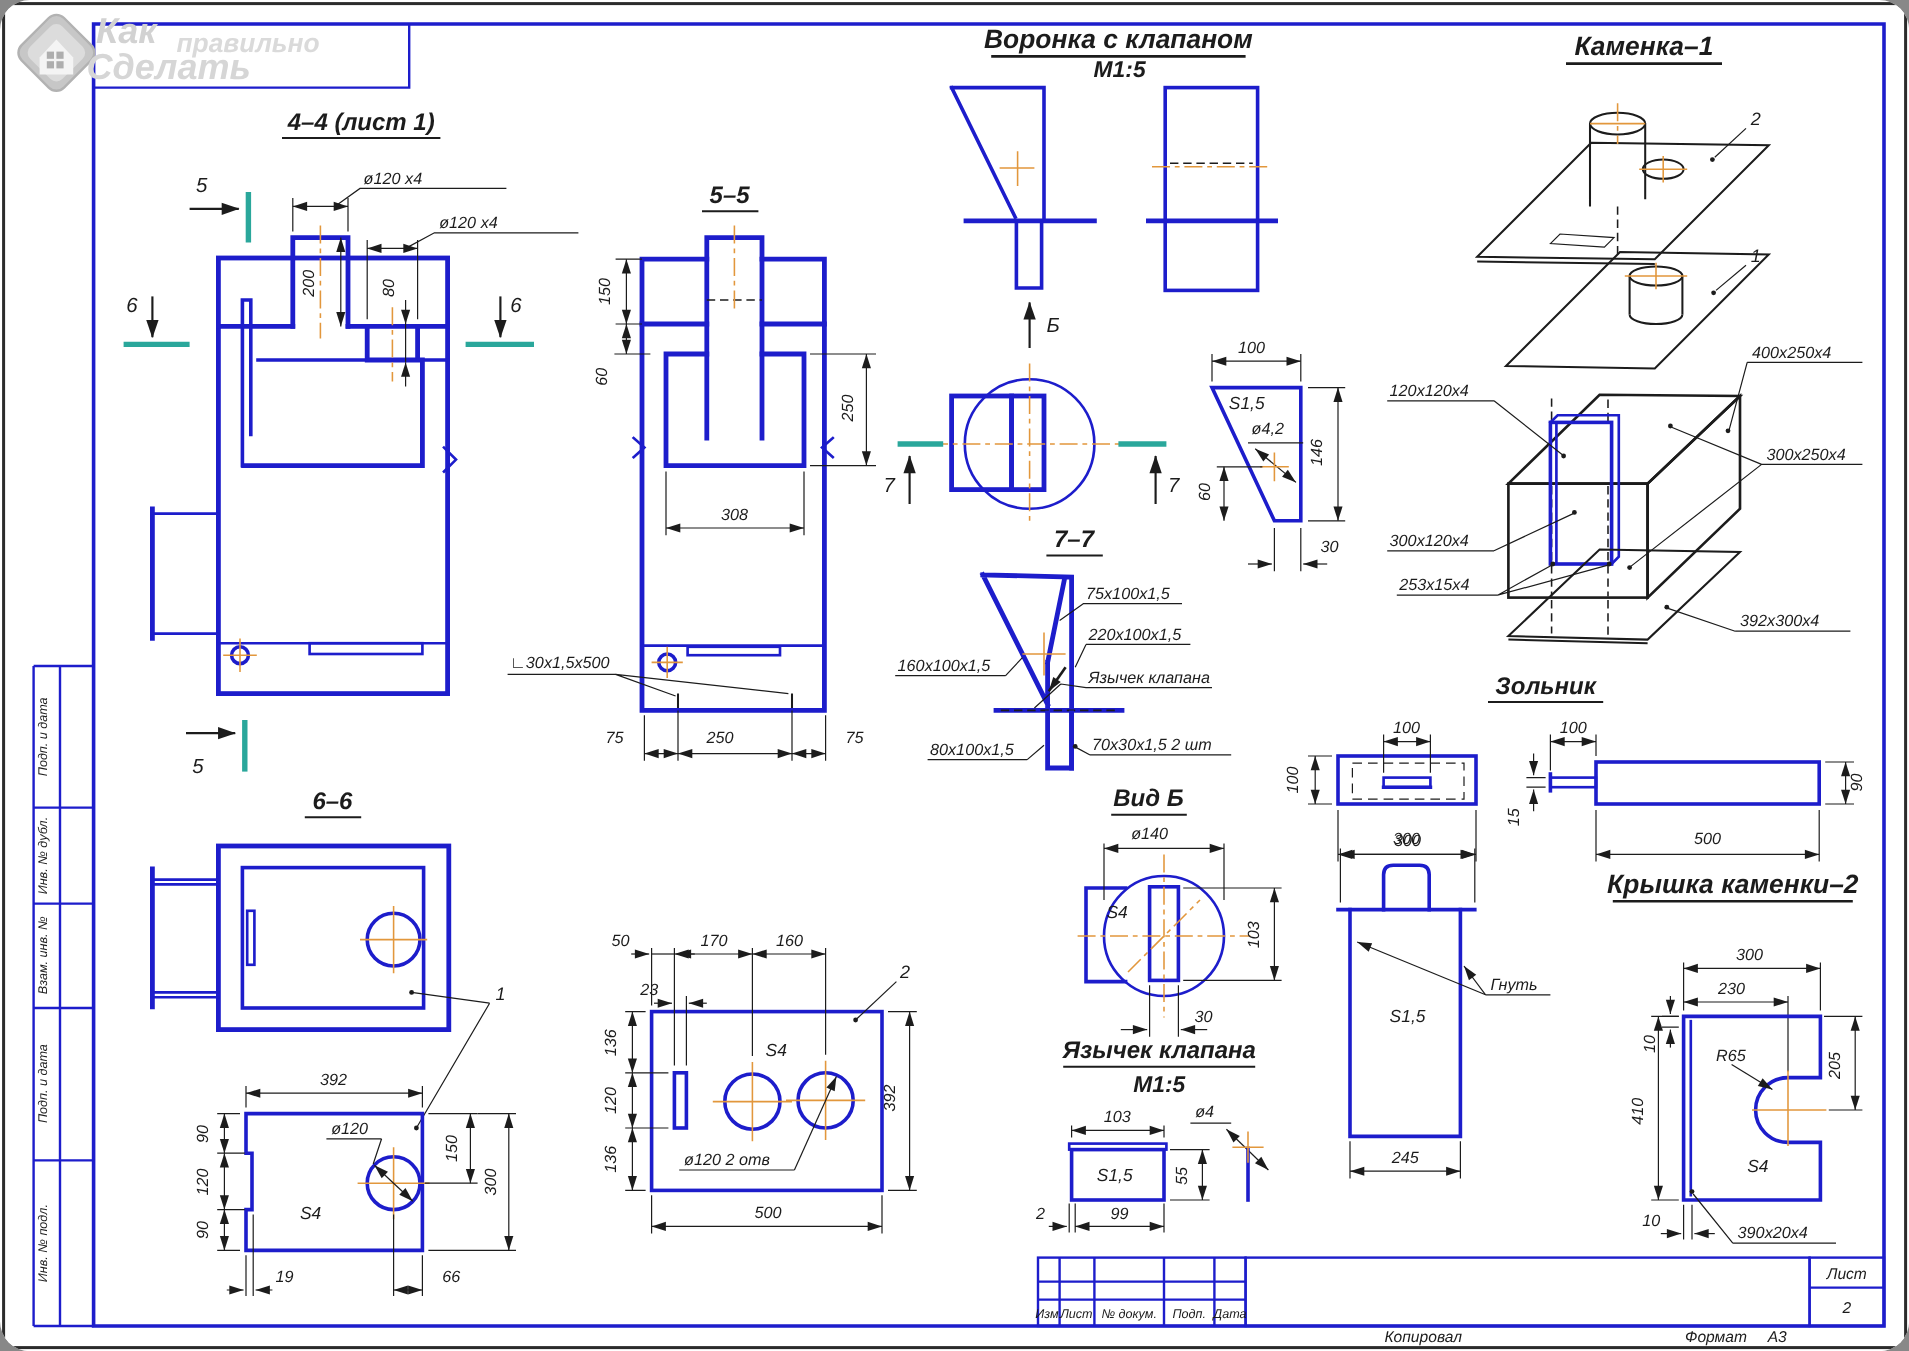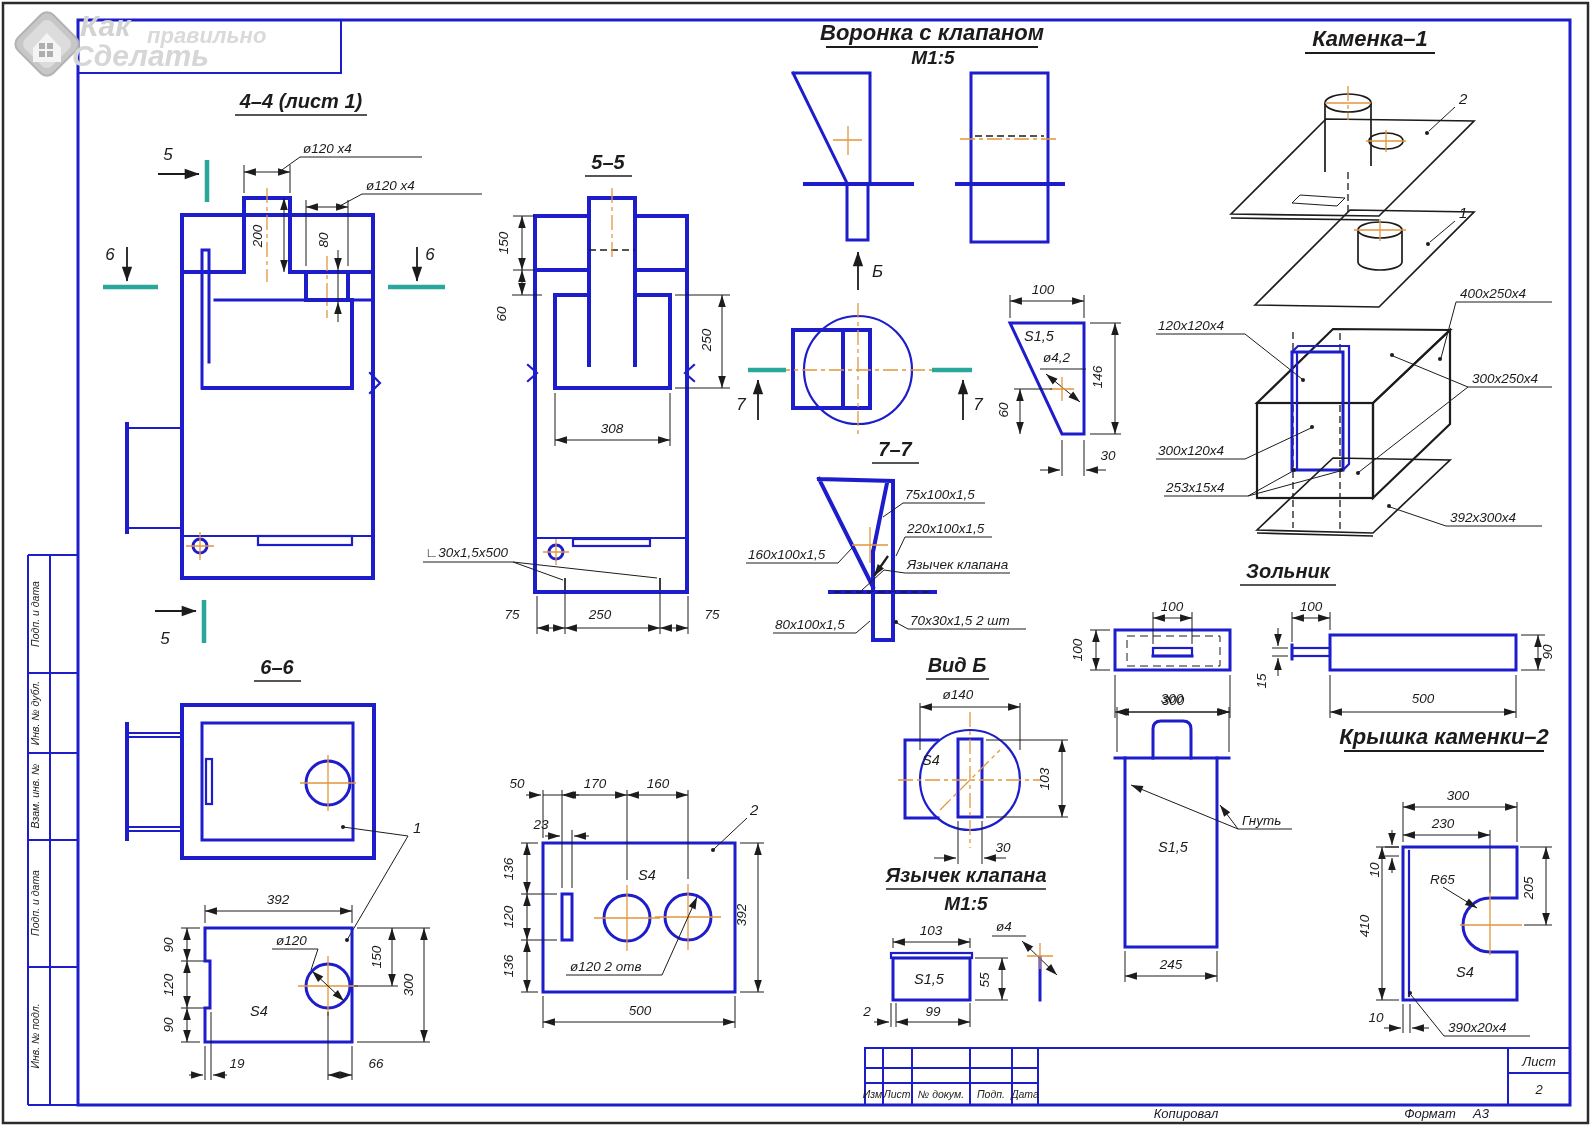--- a/index.html
+++ b/index.html
@@ -1,17 +1,17 @@
 <!DOCTYPE html>
 <html><head>
 <meta charset="utf-8">
 <style>
   html,body{margin:0;padding:0;background:#888;}
   #sheet{position:relative;width:1591px;height:1126px;background:#ffffff;overflow:hidden;
-         font-family:"Liberation Sans", sans-serif;}
+         font-family:"Liberation Sans", sans-serif;border-radius:25px;}
   svg{position:absolute;inset:0;}
   svg text{font-family:"Liberation Sans", sans-serif;font-style:italic;fill:#1c1c1c;}
   .pb4{stroke:#1d1dcb;stroke-width:4;fill:none;stroke-linecap:square;}
   .pb3{stroke:#1d1dcb;stroke-width:3;fill:none;stroke-linecap:square;}
   .pb2{stroke:#1d1dcb;stroke-width:2.2;fill:none;stroke-linecap:square;}
   .fr{stroke:#1d1dcb;stroke-width:3;fill:none;}
   .fr2{stroke:#1d1dcb;stroke-width:2;fill:none;}
   .k1{stroke:#1c1c1c;stroke-width:1;fill:none;}
   .k15{stroke:#1c1c1c;stroke-width:1.7;fill:none;}
   .k2{stroke:#1c1c1c;stroke-width:2.2;fill:none;}

